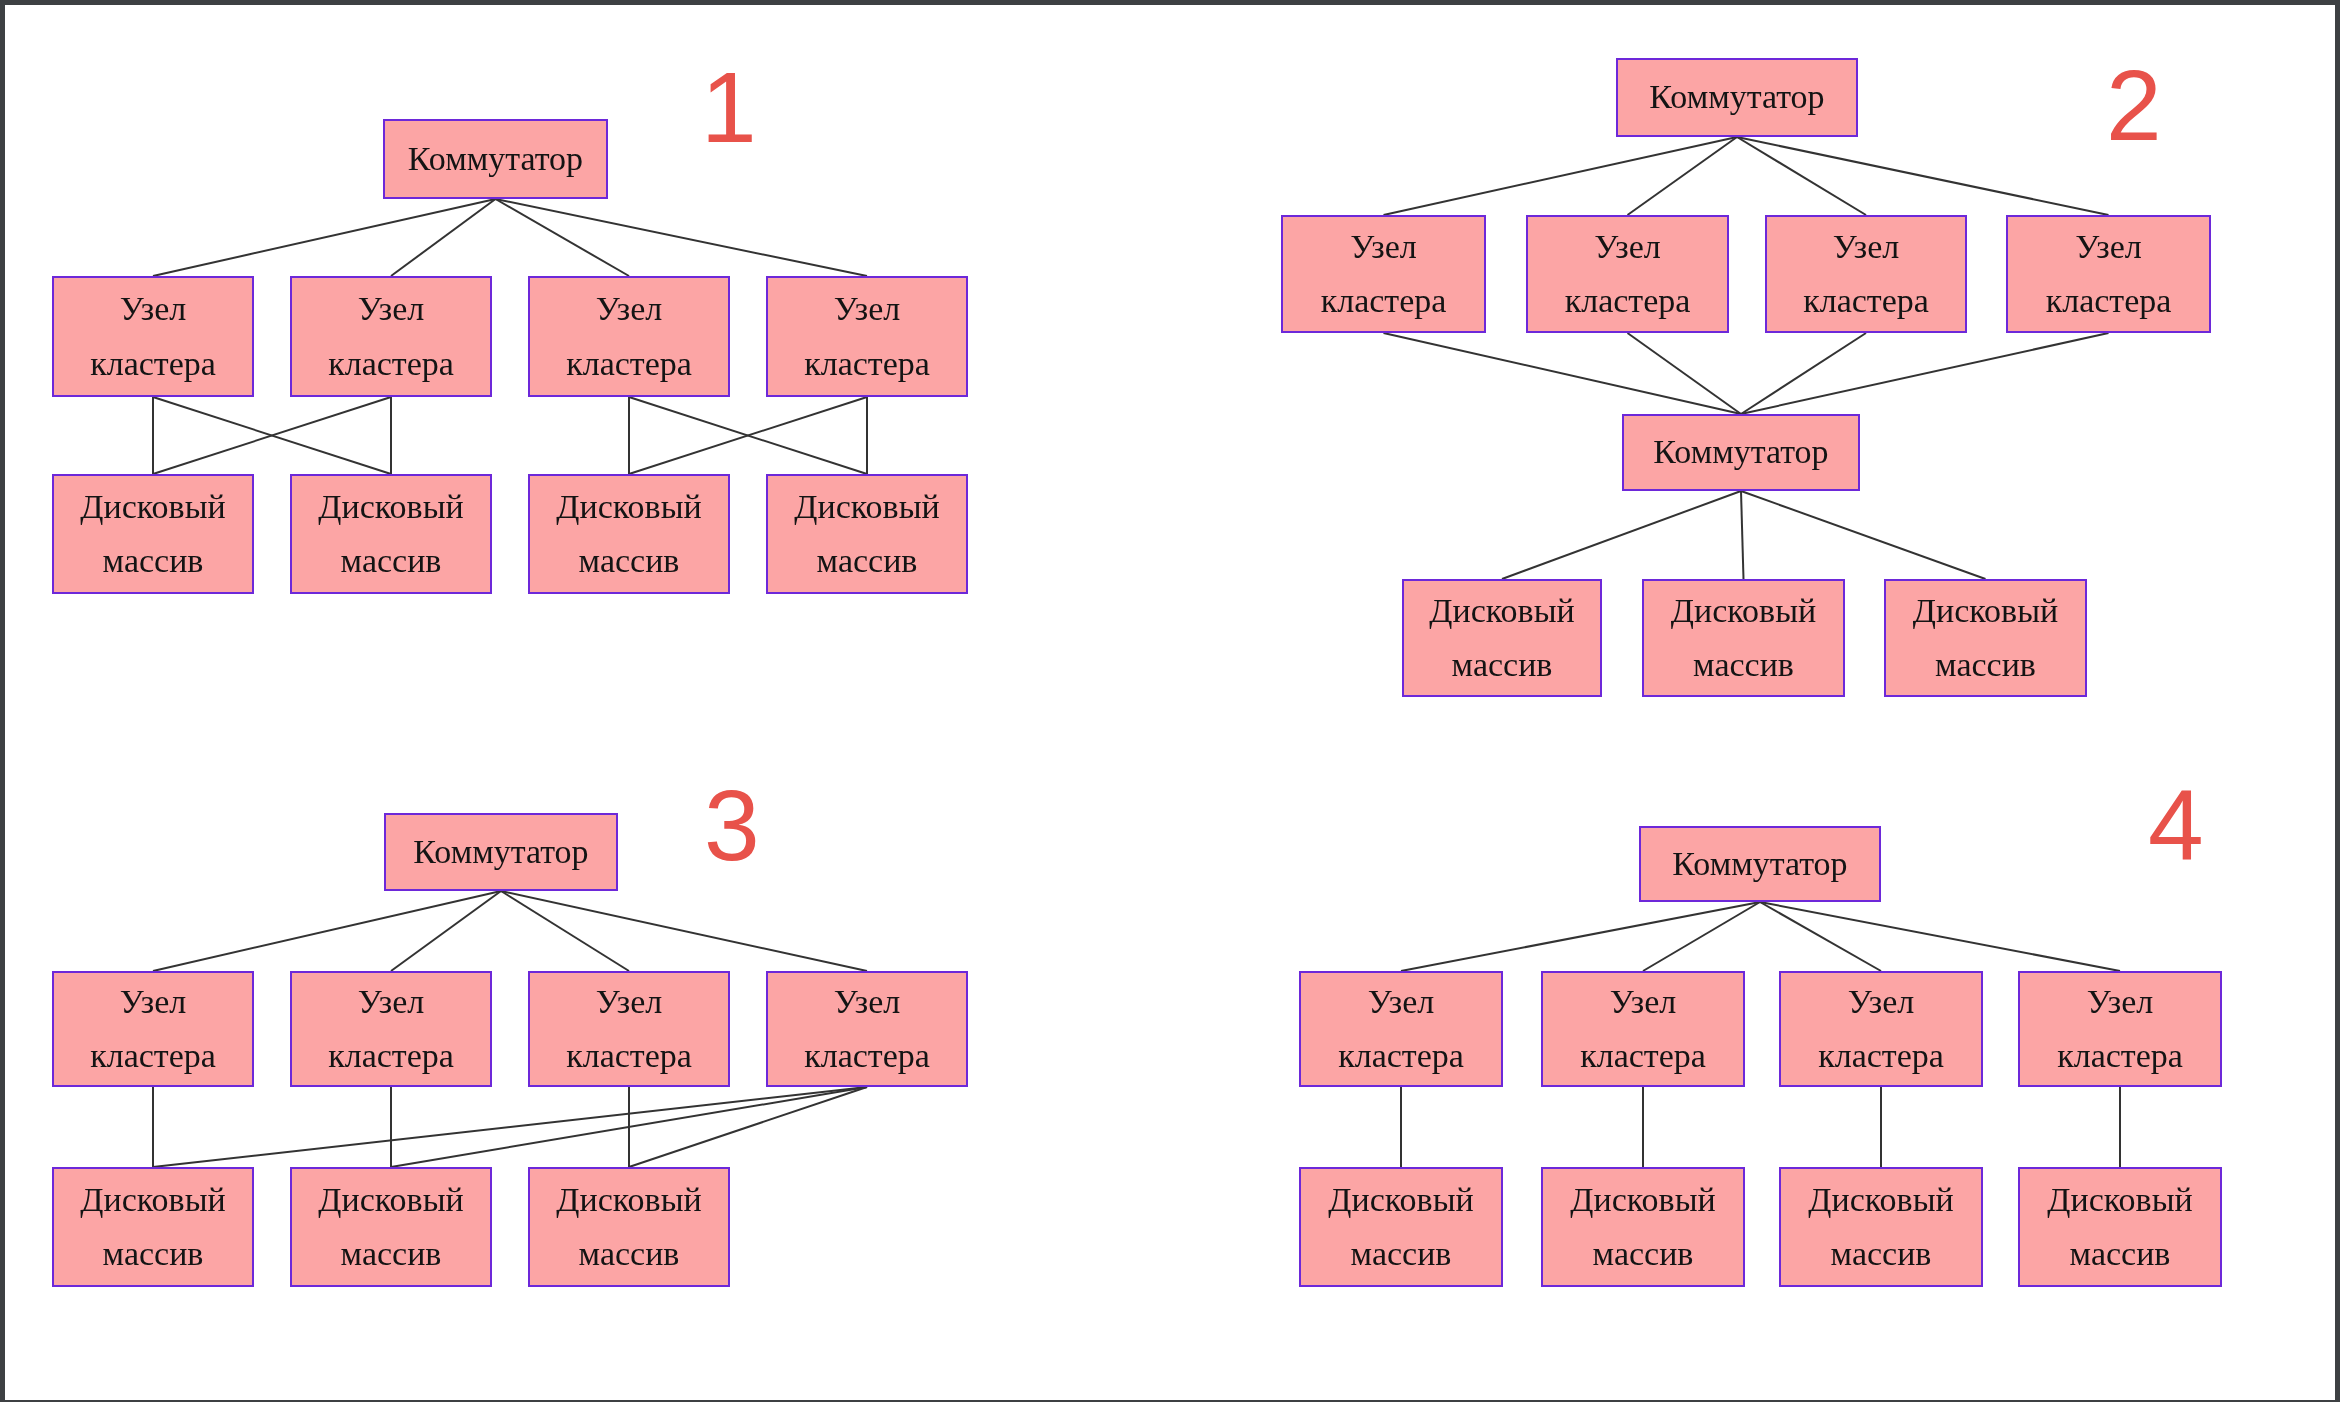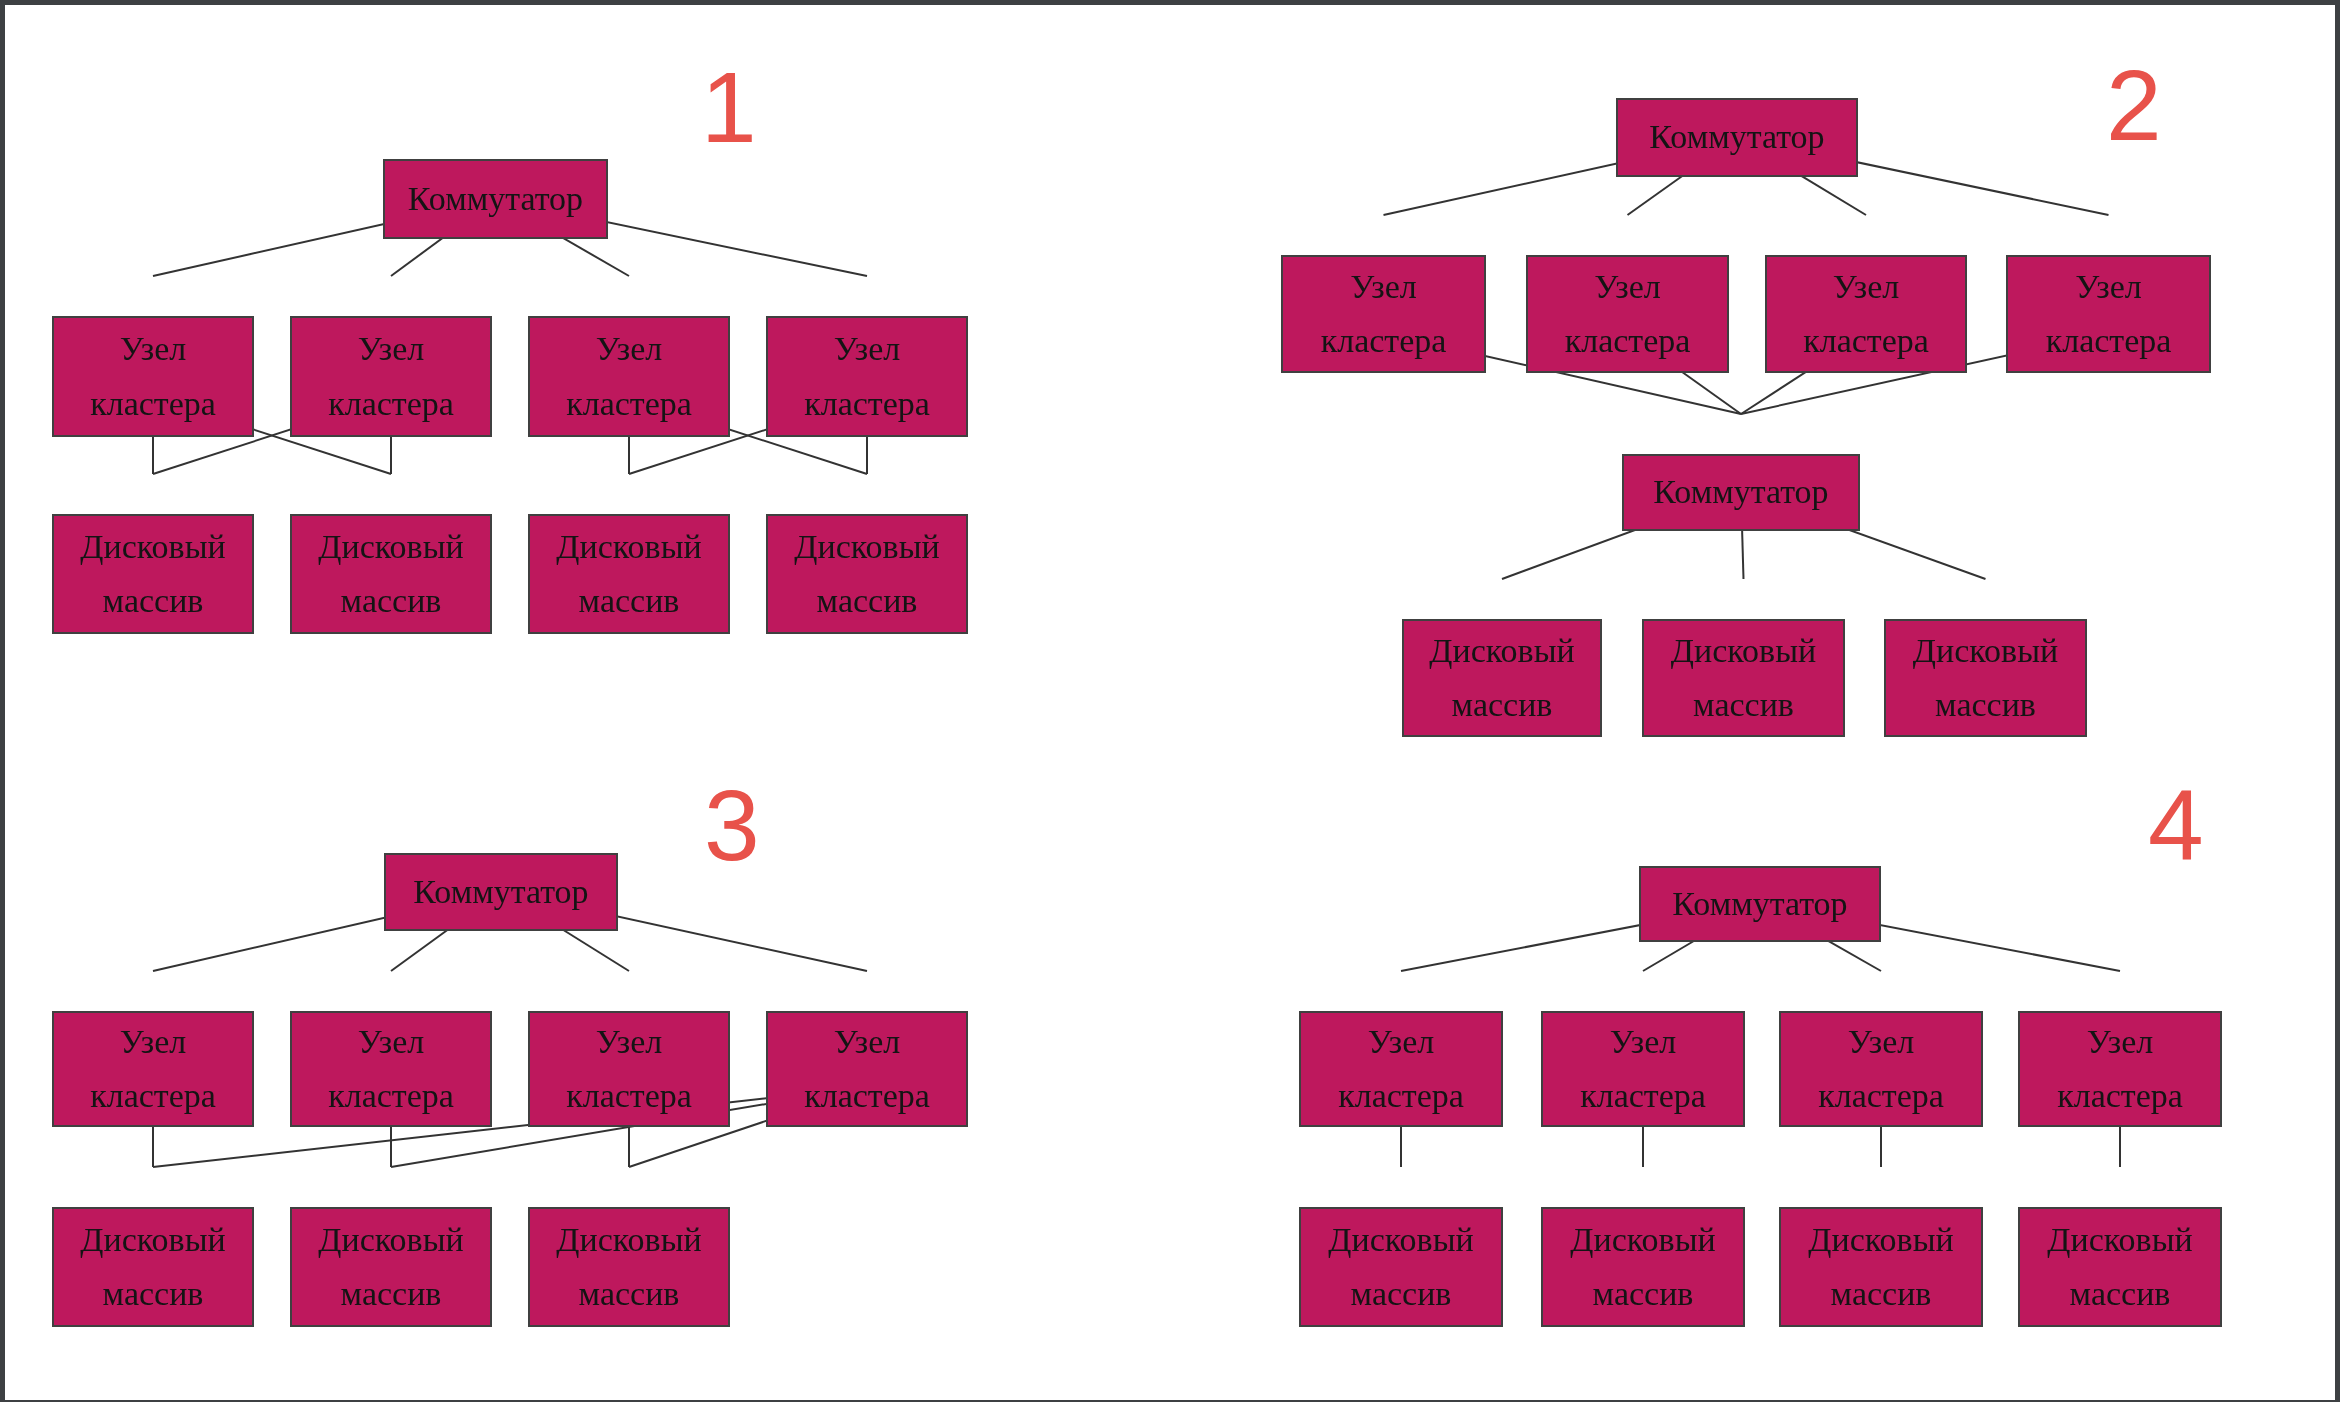--- a/index.html
+++ b/index.html
@@ -32,33 +32,32 @@
     z-index: 1;
   }
   #edges-svg line {
     stroke: #333333;
     stroke-width: 2;
   }
 
   .box {
     position: absolute;
     box-sizing: border-box;
-    background: #be185d;
-    border: 2px solid #404040;
+    background: #fca5a5;
+    border: 2px solid #6d28d9;
     color: #141414;
     display: flex;
     align-items: center;
     justify-content: center;
     text-align: center;
     white-space: pre-line;
     font-family: "Liberation Serif", "DejaVu Serif", serif;
     font-size: 34px;
     line-height: 1.6;
     z-index: 2;
-    margin-top: 40px;
   }
 
   .dnum {
     position: absolute;
     z-index: 3;
     font-family: "Liberation Sans", "DejaVu Sans", sans-serif;
     font-size: 100px;
     line-height: 1;
     font-weight: 400;
     color: #e8524a;

